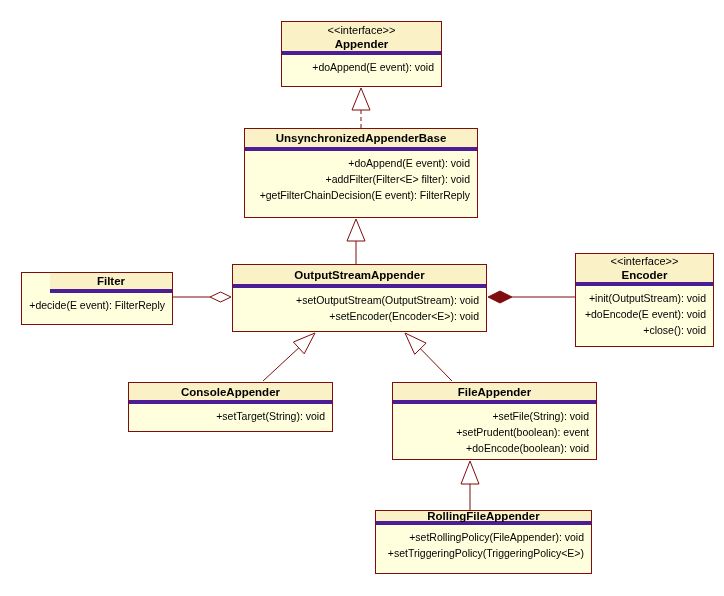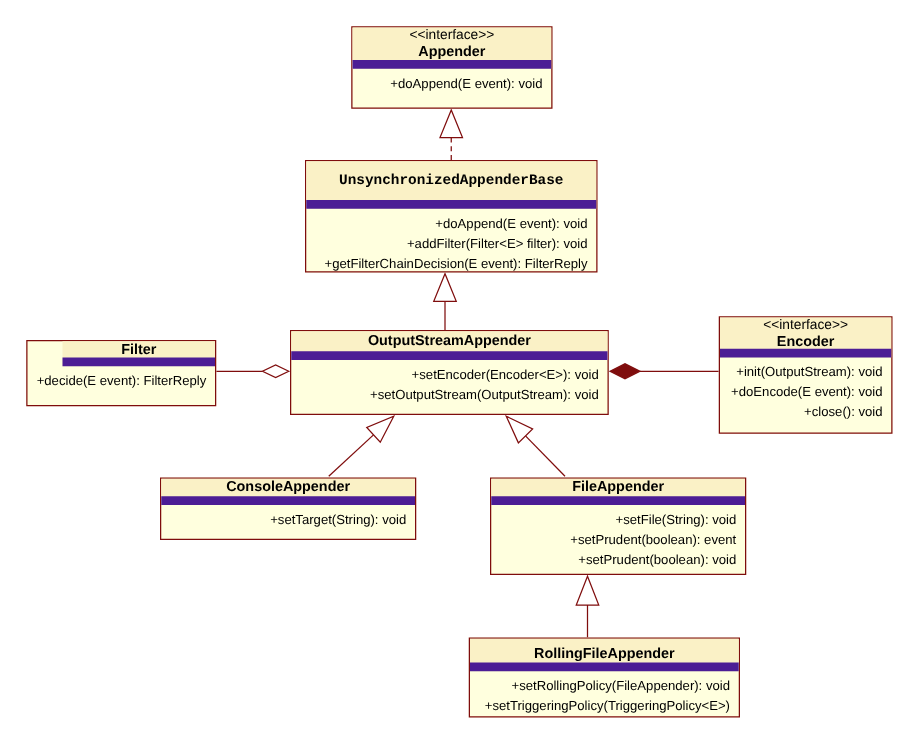--- a/index.html
+++ b/index.html
@@ -29,21 +29,21 @@
     border: 1px solid #7f0d0d;
     box-sizing: border-box;
     color: #000000;
   }
   .uml-header {
     display: flex;
     flex-direction: column;
     justify-content: center;
     align-items: center;
     background: #faf1c6;
-    border-bottom: 7px solid #4c1d95;
+    border-bottom: 4px solid #4c1d95;
     box-sizing: border-box;
     line-height: 14px;
   }
   .stereotype {
     font-size: 11px;
     font-weight: normal;
   }
   .class-name {
     font-size: 11.5px;
     font-weight: bold;
@@ -54,33 +54,33 @@
   .method {
     font-size: 10.5px;
     line-height: 16px;
     white-space: nowrap;
     text-align: right;
   }
   
   #box-appender  { left:281px; top:21px;  width:161px; height:66px; }
   #box-appender .uml-header { height:33px; }
   #box-uab       { left:244px; top:128px; width:234px; height:90px; }
-  #box-uab .uml-header { height:38px;font-family:Liberation Mono, monospace; }
+  #box-uab .uml-header { height:22px; }
   #box-osa       { left:232px; top:264px; width:255px; height:68px; }
   #box-osa .uml-header { height:23px; }
   #box-filter    { left:21px;  top:272px; width:152px; height:53px; }
   #box-filter .uml-header { height:20px;margin-left:28px; }
   #box-encoder   { left:575px; top:253px; width:139px; height:94px; }
   #box-encoder .uml-header { height:32px; }
   #box-console   { left:128px; top:382px; width:205px; height:50px; }
   #box-console .uml-header { height:21px; }
   #box-file      { left:392px; top:382px; width:205px; height:78px; }
   #box-file .uml-header { height:21px; }
   #box-rolling   { left:375px; top:510px; width:217px; height:64px; }
-  #box-rolling .uml-header { height:26px;justify-content:flex-end; }
+  #box-rolling .uml-header { height:14px; }
 </style>
 </head>
 <body>
 
 <div id="canvas">
 
   <svg id="connectors" viewBox="0 0 724 596" xmlns="http://www.w3.org/2000/svg">
 
     <g>
       <line x1="361" y1="128" x2="361" y2="110" stroke="#7f0d0d" stroke-width="1" stroke-dasharray="4,3"></line>
@@ -137,22 +137,22 @@
       <div class="method">+addFilter(Filter&lt;E&gt; filter): void</div>
       <div class="method">+getFilterChainDecision(E event): FilterReply</div>
     </div>
   </div>
 
   <div class="uml-class" id="box-osa">
     <div class="uml-header">
       <div class="class-name">OutputStreamAppender</div>
     </div>
     <div class="uml-methods">
+      <div class="method">+setOutputStream(OutputStream): void</div>
       <div class="method">+setEncoder(Encoder&lt;E&gt;): void</div>
-      <div class="method">+setOutputStream(OutputStream): void</div>
     </div>
   </div>
 
   <div class="uml-class" id="box-filter">
     <div class="uml-header">
       <div class="class-name">Filter</div>
     </div>
     <div class="uml-methods">
       <div class="method">+decide(E event): FilterReply</div>
     </div>
@@ -179,21 +179,21 @@
     </div>
   </div>
 
   <div class="uml-class" id="box-file">
     <div class="uml-header">
       <div class="class-name">FileAppender</div>
     </div>
     <div class="uml-methods">
       <div class="method">+setFile(String): void</div>
       <div class="method">+setPrudent(boolean): event</div>
-      <div class="method">+setPrudent(boolean): void</div>
+      <div class="method">+doEncode(boolean): void</div>
     </div>
   </div>
 
   <div class="uml-class" id="box-rolling">
     <div class="uml-header">
       <div class="class-name">RollingFileAppender</div>
     </div>
     <div class="uml-methods">
       <div class="method">+setRollingPolicy(FileAppender): void</div>
       <div class="method">+setTriggeringPolicy(TriggeringPolicy&lt;E&gt;)</div>

